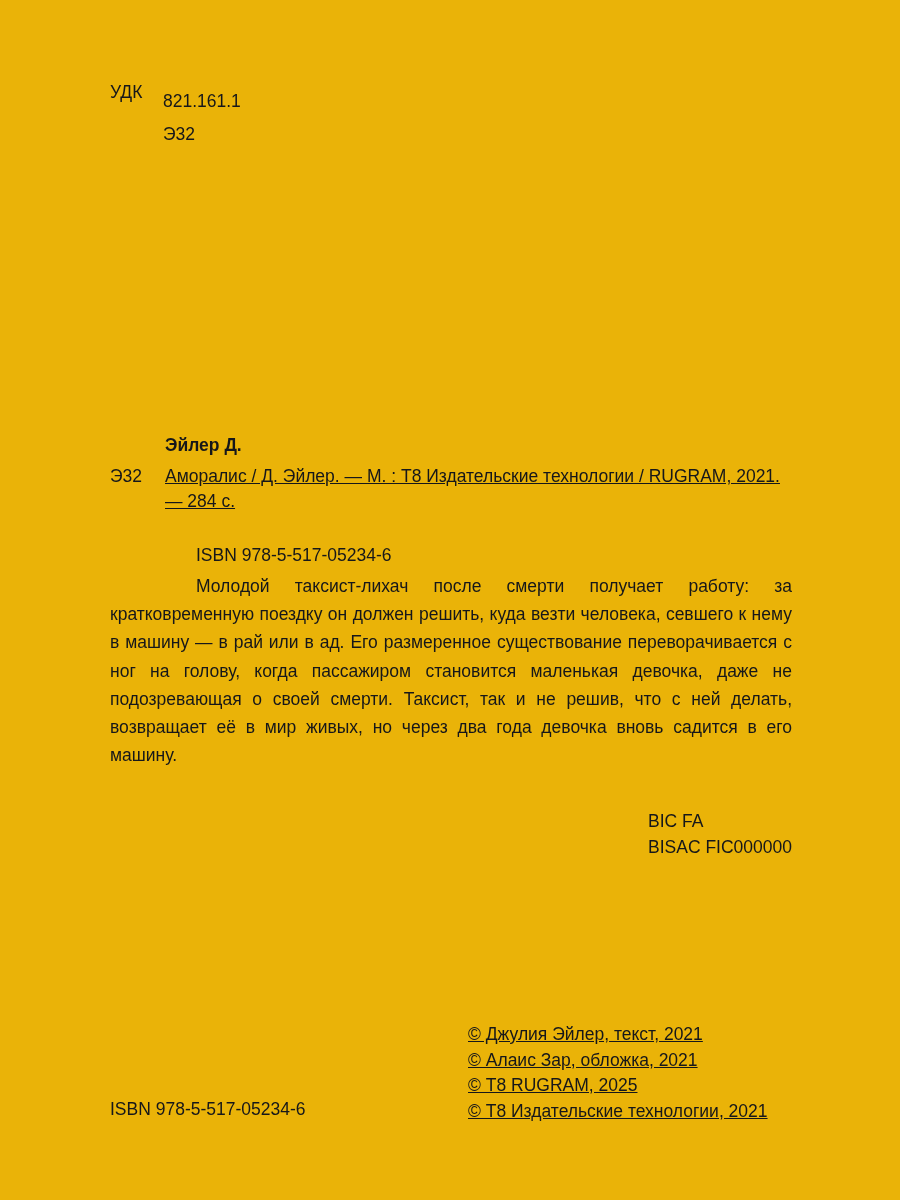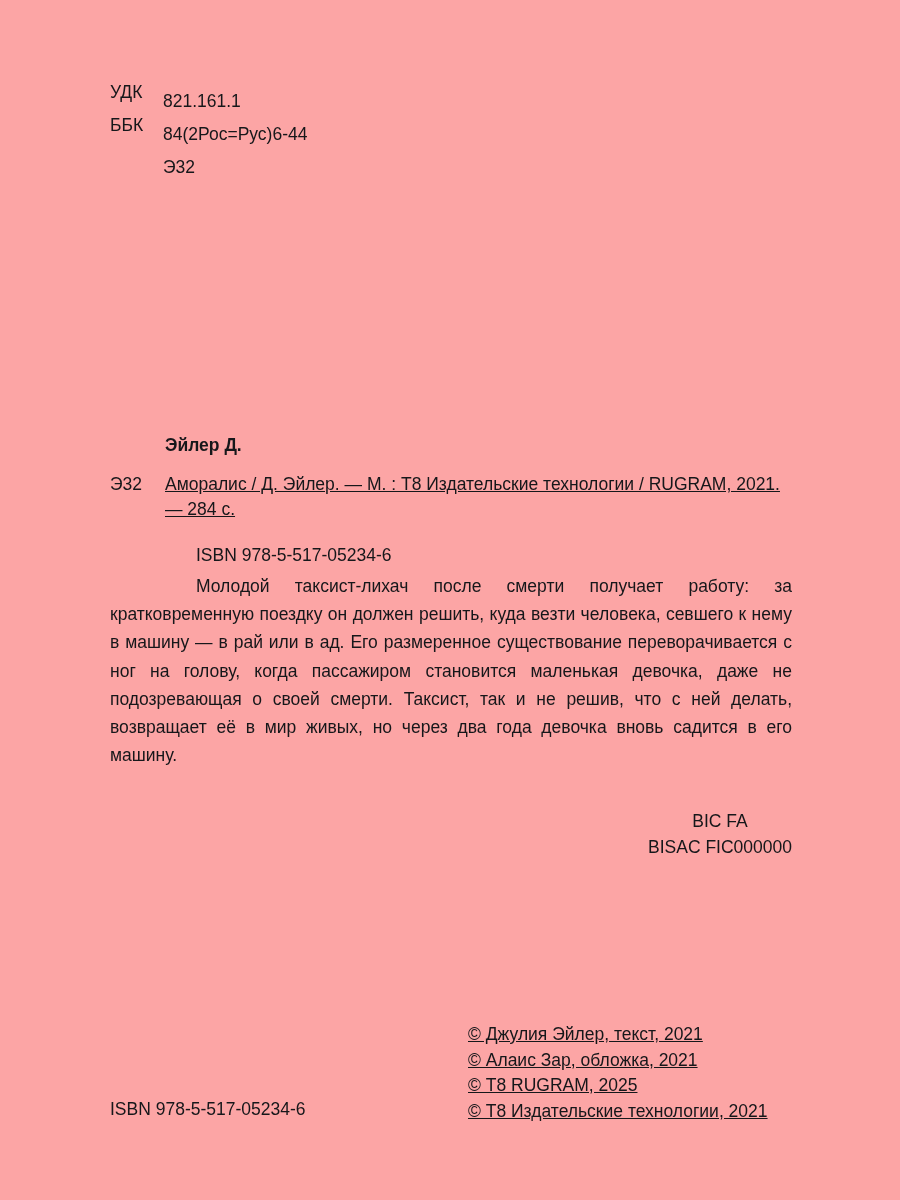--- a/index.html
+++ b/index.html
@@ -13,21 +13,21 @@
     height: 1200px;
     position: relative;
     font-family: "Liberation Sans", sans-serif;
     color: #16171a;
     -webkit-font-smoothing: antialiased;
   }
 
   .page {
     position: absolute;
     inset: 0;
-    background: #fca5a5;
+    background: #eab308;
   }
 
   
   .classification {
     position: absolute;
     left: 110px;
     top: 80px;
     font-size: 17.5px;
     line-height: 24px;
   }
@@ -51,21 +51,21 @@
     position: absolute;
     left: 110px;
     top: 433px;
     width: 682px;
     font-size: 17.5px;
     line-height: 25px;
   }
   .biblio .author {
     font-weight: bold;
     margin-left: 55px;
-    margin-bottom: 14px;
+    margin-bottom: 6px;
   }
   .biblio .desc-row {
     display: flex;
     align-items: flex-start;
   }
   .biblio .code {
     width: 55px;
     flex: 0 0 55px;
   }
   .biblio .desc-text {
@@ -93,21 +93,21 @@
     text-align: justify;
     text-indent: 86px;
     hyphens: manual;
   }
 
   
   .codes {
     position: absolute;
     right: 108px;
     top: 808px;
-    text-align: center;
+    text-align: left;
     font-size: 17.5px;
     line-height: 26px;
   }
 
   
   .copyright {
     position: absolute;
     left: 468px;
     top: 1022px;
     font-size: 17.5px;
@@ -128,24 +128,20 @@
 </style>
 </head>
 <body>
 
 <div class="page">
 
   <div class="classification">
     <div class="row">
       <span class="key">УДК</span>
       <span class="val">821.161.1</span>
-    </div>
-    <div class="row">
-      <span class="key">ББК</span>
-      <span class="val">84(2Рос=Рус)6-44</span>
     </div>
     <div class="row indent">
       <span class="key"></span>
       <span class="val">Э32</span>
     </div>
   </div>
 
   <div class="biblio">
     <div class="author">Эйлер Д.</div>
     <div class="desc-row">

